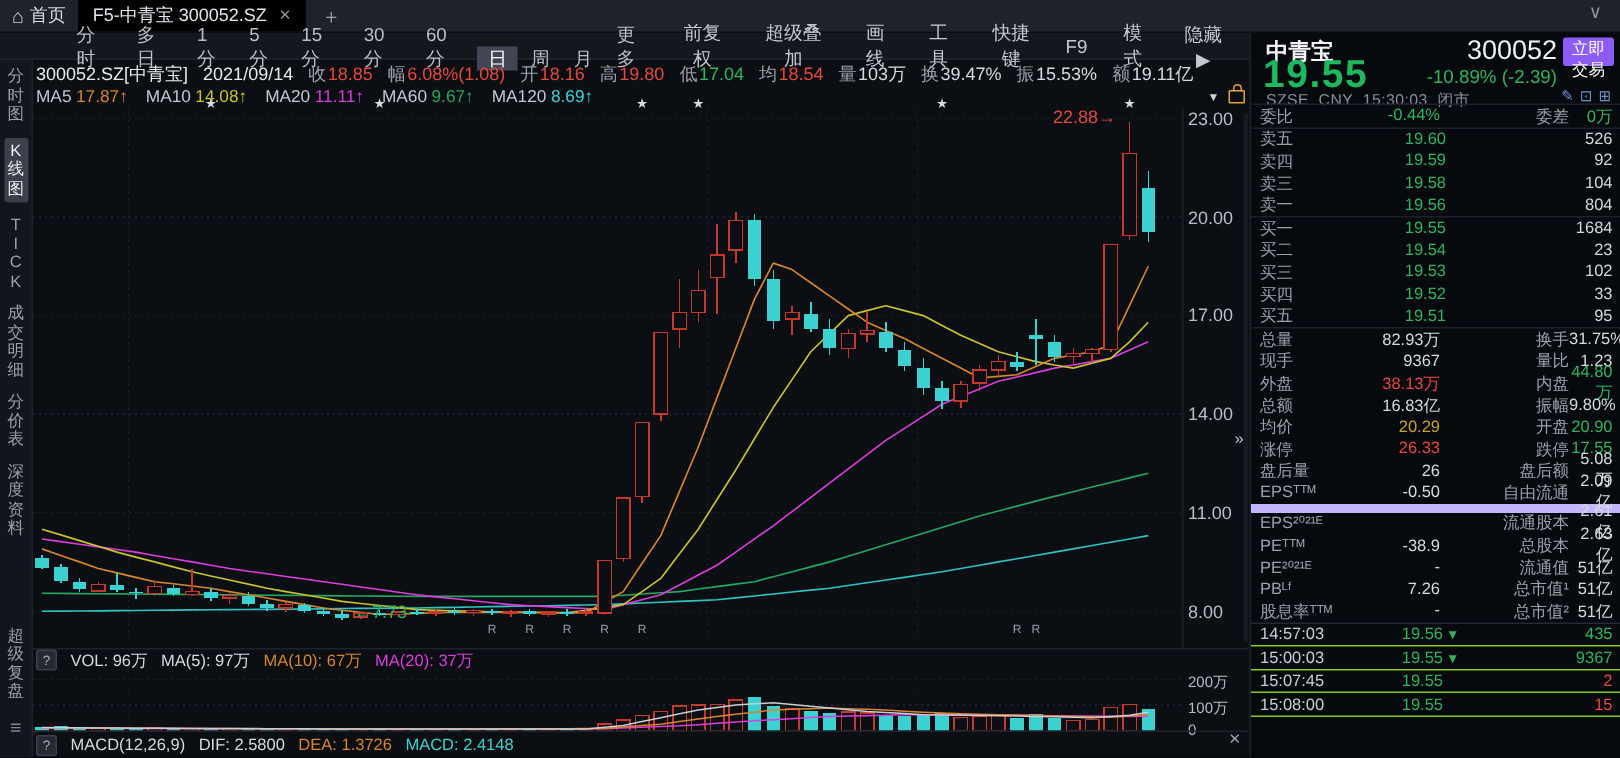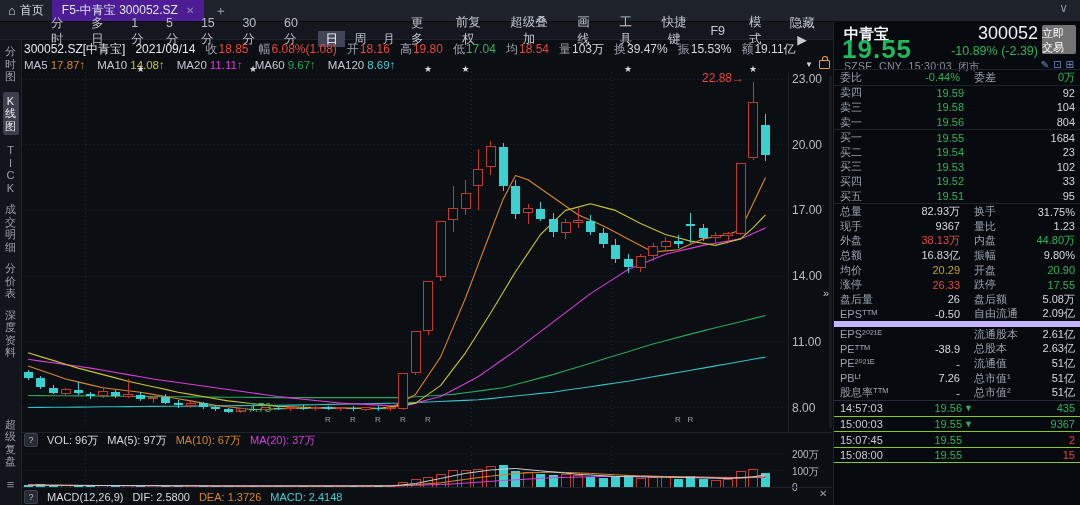--- a/index.html
+++ b/index.html
@@ -8,21 +8,21 @@
        background:#0b0e13;color:#d6dae0;font-size:12px;-webkit-font-smoothing:antialiased;}
   
   .c-r{color:#e8483d}.c-g{color:#2eb45c}.c-w{color:#d6dae0}.c-o{color:#d8862c}
   .c-yl{color:#c9c42c}.c-m{color:#dd3ddd}.c-mg{color:#23a85e}.c-cy{color:#3ed2d2}
   .c-y{color:#c9a227}
   
   #titlebar{position:absolute;left:0;top:0;width:1080px;height:22px;background:#1e222a;
             display:flex;align-items:stretch;border-bottom:1px solid #0a0c10;box-sizing:border-box;}
   .htab{display:flex;align-items:center;gap:4px;padding:0 8px;color:#d8dce2;font-size:12px;cursor:default;}
   .htab .hicon{font-size:13px;color:#cfd4db;}
-  .dtab{display:flex;align-items:center;gap:8px;padding:0 10px;background:#4c1d95;color:#e2e5ea;font-size:12px;}
+  .dtab{display:flex;align-items:center;gap:8px;padding:0 10px;background:#000000;color:#e2e5ea;font-size:12px;}
   .dtab .x{color:#8b919c;font-size:10px;}
   .plus{display:flex;align-items:center;padding:0 10px;color:#9aa1ad;font-size:13px;}
   .collapse{position:absolute;right:12px;top:1px;color:#8a919c;font-size:12px;}
   
   #toolbar{position:absolute;left:0;top:22px;width:833px;height:18px;background:#14171d;
            display:flex;align-items:center;border-bottom:1px solid #1e242e;box-sizing:border-box;}
   #ptabs{display:flex;align-items:flex-end;gap:2px;margin-left:44px;}
   .ptab{padding:0 7px;line-height:16px;color:#b9bfc9;font-size:12.5px;}
   .ptab.sel{background:#404656;color:#ffffff;}
   #tools{display:flex;align-items:center;gap:2px;margin-left:auto;margin-right:6px;text-align:center;}
@@ -70,32 +70,32 @@
   #volchart{position:absolute;left:22px;top:447px;}
   #vol-axis .vtick{position:absolute;left:792px;width:40px;font-size:10px;color:#b8bec8;}
   #vol-close{position:absolute;left:819px;top:488px;color:#9aa1ad;font-size:10px;}
   #sep-vol-bot{position:absolute;left:22px;top:487px;width:810px;height:1px;background:#1d232d;}
   #macdhdr{position:absolute;left:24px;top:490px;height:14px;display:flex;align-items:center;gap:9px;font-size:11px;white-space:nowrap;}
   
   #quote{position:absolute;left:833px;top:22px;width:247px;height:483px;background:#060a0e;
          border-left:1px solid #1e242e;box-sizing:border-box;font-size:11px;}
   #q-name{position:absolute;left:10px;top:3px;font-size:15px;font-weight:bold;color:#f2f4f7;}
   #q-code{position:absolute;right:42px;top:1px;font-size:18px;color:#eef1f5;}
-  #q-trade{position:absolute;right:4px;top:3px;width:34px;height:29px;background:#737373;border-radius:2px;
-           color:#fff;font-size:11px;line-height:14px;padding-top:1px;box-sizing:border-box;}
+  #q-trade{position:absolute;right:4px;top:3px;width:34px;height:19px;background:#8b5cf6;border-radius:2px;
+           color:#fff;font-size:11px;line-height:14px;text-align:center;padding-top:1px;box-sizing:border-box;}
   #q-price{position:absolute;left:8px;top:12px;font-size:26px;font-weight:bold;color:#1db95e;letter-spacing:1px;}
   #q-chg{position:absolute;right:42px;top:22px;font-size:12.5px;color:#2eb45c;}
   #q-meta{position:absolute;left:10px;top:38px;color:#8a919c;font-size:10.5px;letter-spacing:.3px;}
   #q-icons{position:absolute;right:6px;top:37px;display:flex;gap:4px;color:#6f90c8;font-size:10px;}
   #q-body{position:absolute;left:0;top:47px;width:247px;}
   .qrow{display:flex;align-items:center;height:14.6px;padding:0 6px;}
   .ql{color:#9aa1ad;}
   .qrow .l1{flex:0 0 58px;}
   .qrow .v1{flex:0 0 62px;text-align:right;}
-  .qrow .l2{flex:0 0 62px;margin-left:14px;}
+  .qrow .l2{flex:0 0 62px;margin-left:24px;text-align:right;}
   .qrow .v2{flex:1;text-align:right;}
   #q-weibi{border-top:1px solid #1c222c;border-bottom:1px solid #1c222c;}
   .orow{display:flex;align-items:center;height:14.6px;padding:0 6px;}
   .orow .ol{flex:0 0 46px;color:#9aa1ad;}
   .orow .op{flex:0 0 78px;text-align:right;color:#2eb45c;}
   .orow .ov{flex:1;text-align:right;color:#d2d7de;}
   #q-sells{border-bottom:1px solid #1c222c;}
   #q-buys{border-bottom:1px solid #1c222c;}
   #q-stats .qrow:nth-child(9){border-top:6px solid #c4b5fd;}
   #q-ticks{border-top:1px solid #242b36;}
@@ -503,20 +503,25 @@
     </div>
     <div id="q-body">
       <div id="q-weibi" class="qrow">
         <span class="l1 ql">委比</span>
           <span class="v1 c-g">-0.44%</span>
         <span class="l2 ql">委差</span>
           <span class="v2 c-g">0万</span>
       </div>
       <div id="q-sells">
 
+      <div class="orow">
+          <span class="ol">卖五</span>
+            <span class="op">19.60</span>
+            <span class="ov">526</span>
+        </div>
           <div class="orow">
           <span class="ol">卖四</span>
             <span class="op">19.59</span>
             <span class="ov">92</span>
         </div>
           <div class="orow">
           <span class="ol">卖三</span>
             <span class="op">19.58</span>
             <span class="ov">104</span>
         </div>

